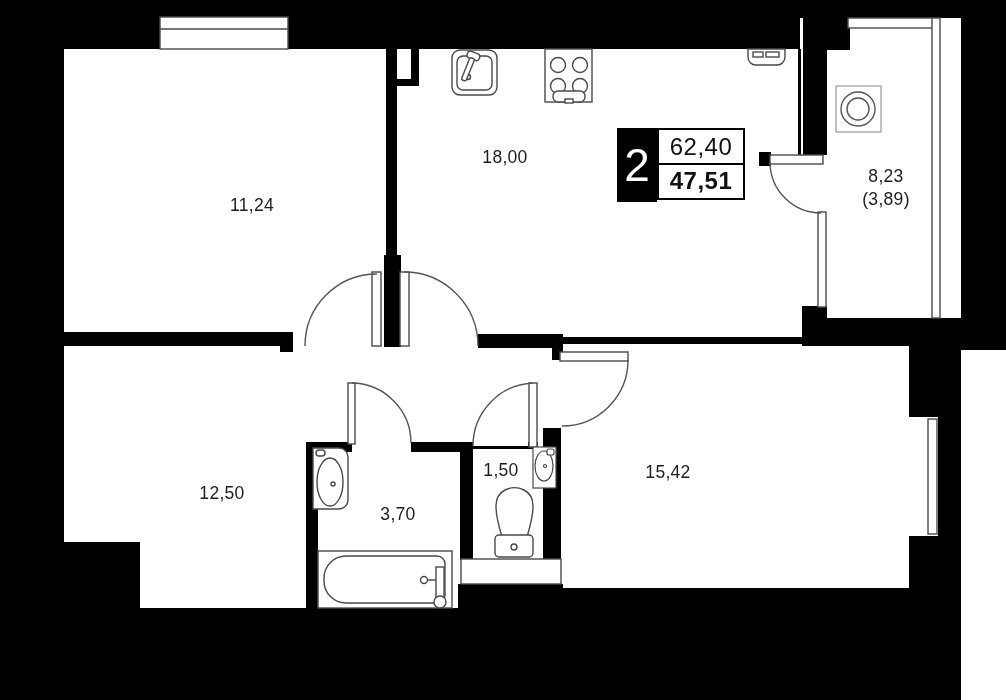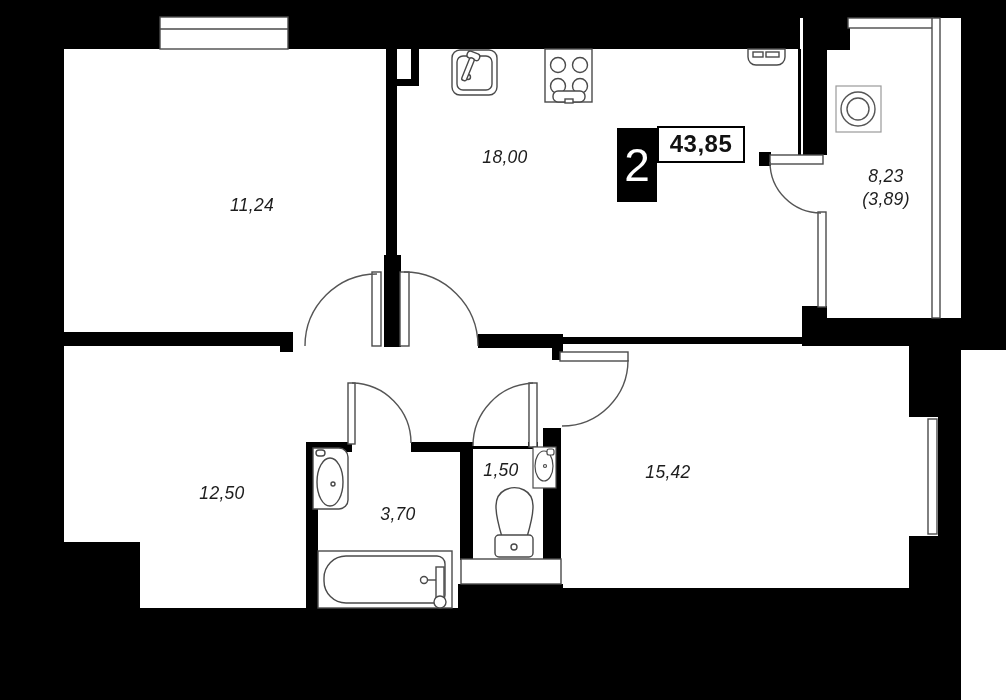--- a/index.html
+++ b/index.html
@@ -1,20 +1,20 @@
 <!DOCTYPE html>
 <html><head>
 <meta charset="utf-8">
 <style>
   html,body{margin:0;padding:0;background:#000;}
   #plan{position:relative;width:1006px;height:700px;background:#fff;overflow:hidden;
         font-family:"Liberation Sans","DejaVu Sans",sans-serif;}
   .w{position:absolute;background:#000;}
   .lbl{position:absolute;transform:translate(-50%,-50%);font-size:17.5px;color:#1d1d1d;
-       letter-spacing:.3px;white-space:nowrap;font-style:italic;}
+       letter-spacing:.3px;white-space:nowrap;}
   #fx{position:absolute;left:0;top:0;pointer-events:none;}
   
   #badge{position:absolute;left:617px;top:128px;display:flex;}
   #badge .num{width:40px;height:74px;background:#000;color:#fff;font-size:46px;
        display:flex;align-items:center;justify-content:center;}
   #badge .cells{display:flex;flex-direction:column;}
   #badge .cell{box-sizing:border-box;width:88px;height:37px;background:#fff;
        border:2.5px solid #000;font-size:24px;color:#111;
        display:flex;align-items:center;justify-content:center;letter-spacing:.5px;}
   #badge .cell.total{font-weight:bold;margin-top:-2.5px;}
@@ -159,17 +159,18 @@
   <div class="lbl" style="left:886px;top:176px">8,23</div>
   <div class="lbl" style="left:886px;top:199px">(3,89)</div>
   <div class="lbl" style="left:222px;top:493px">12,50</div>
   <div class="lbl" style="left:398px;top:514px">3,70</div>
   <div class="lbl" style="left:501px;top:470px">1,50</div>
   <div class="lbl" style="left:668px;top:472px">15,42</div>
 
   <div id="badge">
     <div class="num">2</div>
     <div class="cells">
-      <div class="cell total">43,85</div>
+      <div class="cell">62,40</div>
+      <div class="cell total">47,51</div>
     </div>
   </div>
 
 </div>
 
 </body></html>

